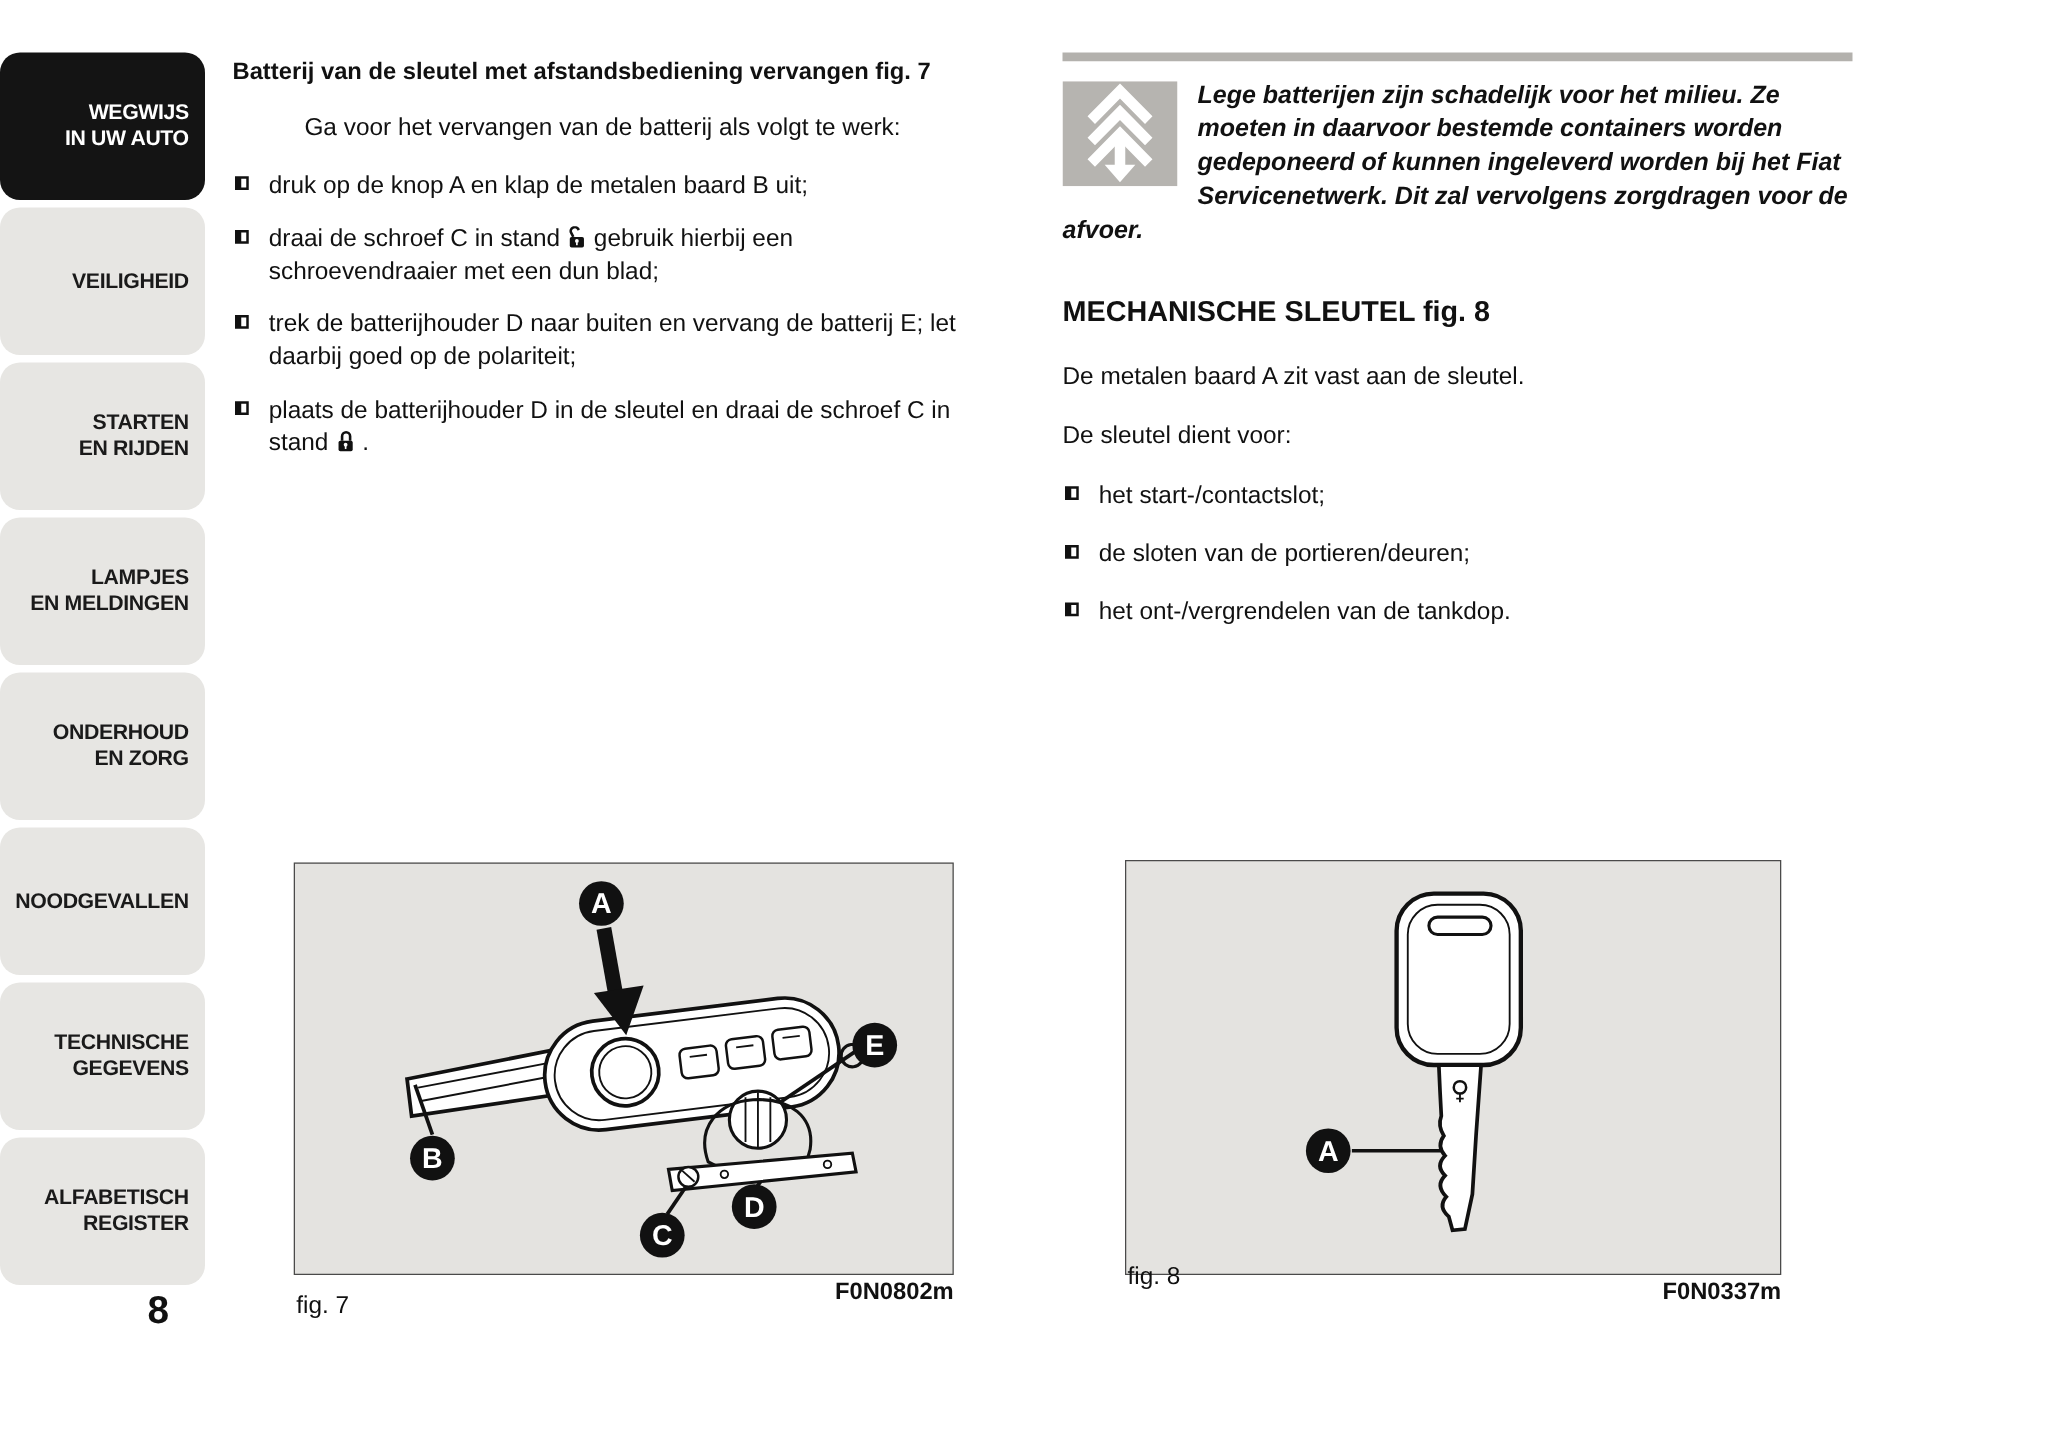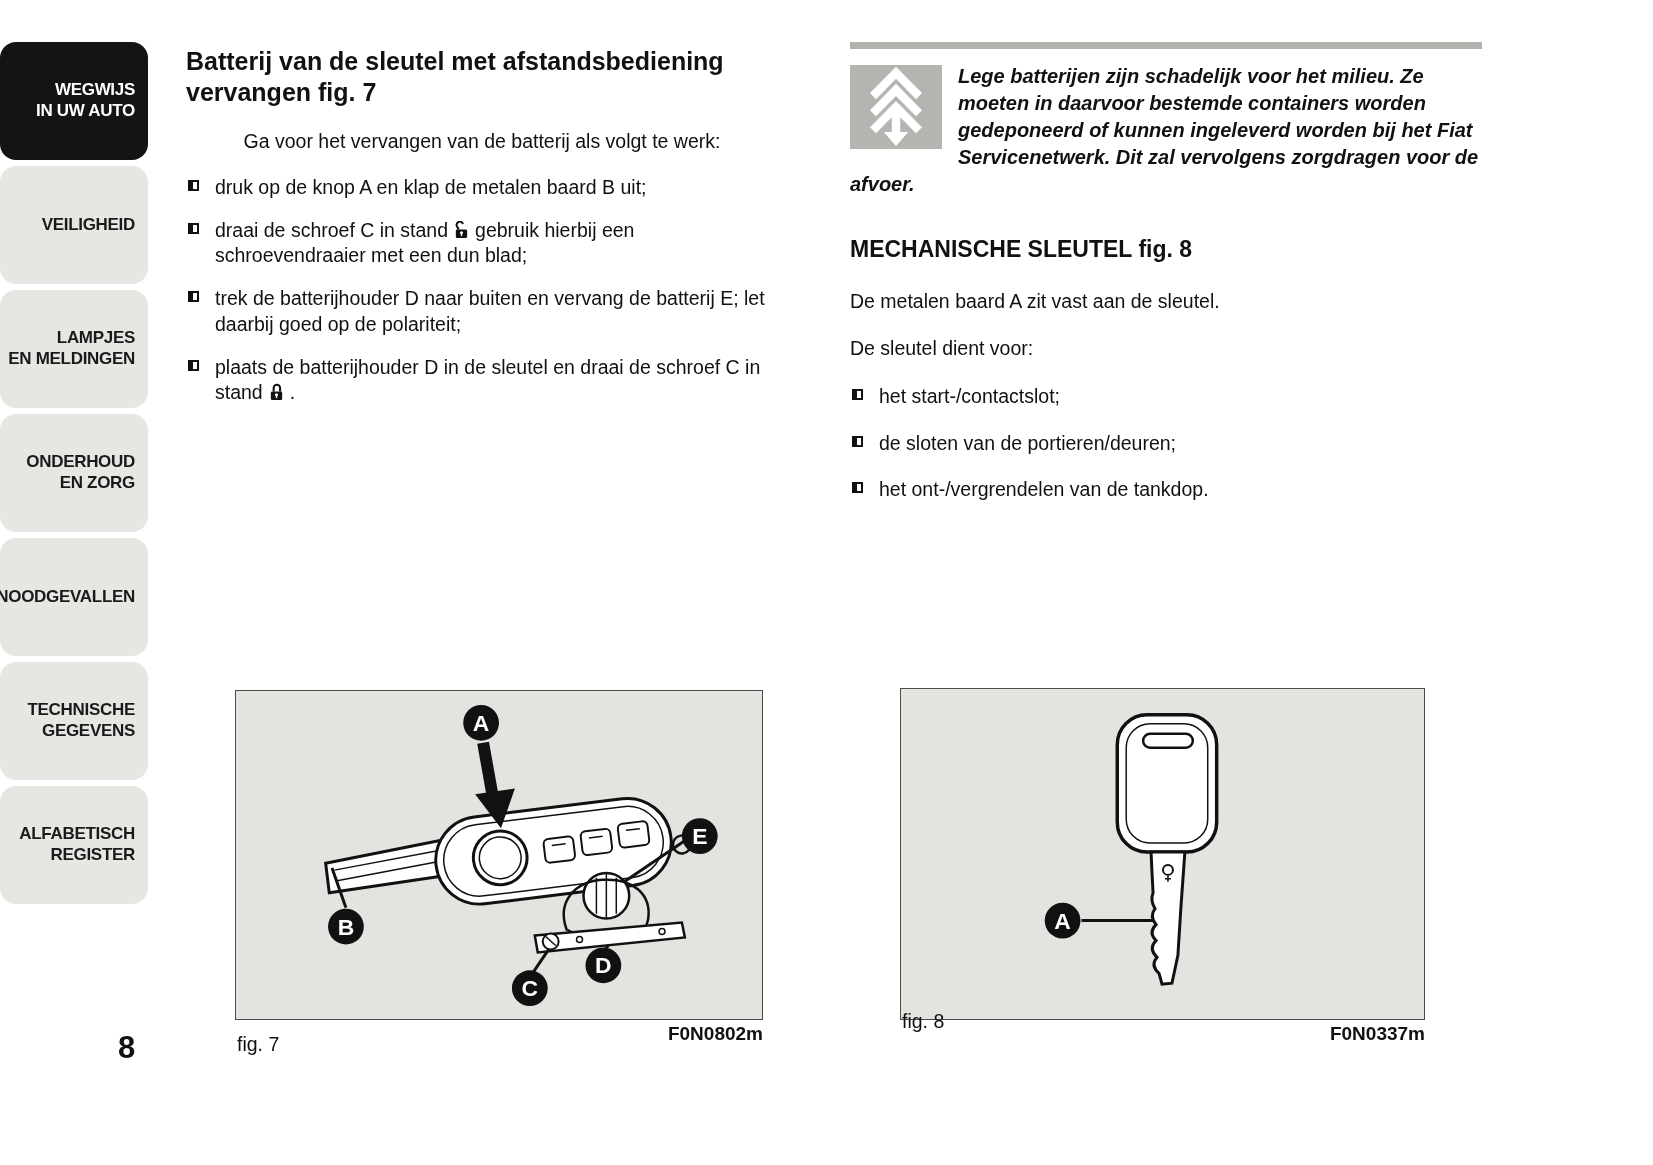--- a/index.html
+++ b/index.html
@@ -5,33 +5,33 @@
   * { box-sizing: border-box; }
   html,body { margin:0; padding:0; background:#ffffff; }
   .page {
     position:relative; width:1653px; height:1165px; background:#fff;
     font-family:"Liberation Sans", sans-serif; color:#111; overflow:hidden;
   }
 
   
   .sidebar { position:absolute; left:0; top:42px; width:164px; }
   .tab {
-    width:148px; height:118px; margin-bottom:6px;
+    width:164px; height:118px; margin-bottom:6px;
     background:#e7e6e3; border-radius:16px;
     display:flex; align-items:center; justify-content:flex-end;
     padding-right:13px; text-align:right;
     font-weight:bold; font-size:17px; line-height:1.22; letter-spacing:-0.3px;
     color:#1a1a1a; white-space:pre-line;
   }
   .tab.active { background:#141414; color:#ffffff; }
   .page-num { position:absolute; left:118px; top:1030px; font-size:31px; font-weight:bold; }
 
   
   .col-left { position:absolute; left:186px; top:46px; width:592px; font-size:19.5px; }
-  .doc-title { margin:0 0 20px 0; font-size:25px; font-weight:bold; line-height:1.25; }
+  .doc-title { margin:0 0 20px 0; font-size:19px; font-weight:bold; line-height:1.25; }
   .intro { margin:0 0 21px 0; line-height:1.3;text-align:center; }
   .steps { list-style:none; margin:0; padding:0; }
   .step { display:flex; margin-bottom:17px; line-height:1.32; }
   .bullet {
     flex:0 0 auto; width:11px; height:11px; margin:5px 16px 0 2px;
     border:2px solid #111; border-left-width:5px; background:#fff;
   }
   .padlock { display:inline-block; vertical-align:-3px; margin:0 5px; }
 
   
@@ -64,20 +64,22 @@
 </style>
 </head>
 <body>
 
 <div class="page">
 
   <div class="sidebar">
     <div class="tab active">WEGWIJS
 IN UW AUTO</div>
     <div class="tab">VEILIGHEID</div>
+    <div class="tab">STARTEN
+EN RIJDEN</div>
     <div class="tab">LAMPJES
 EN MELDINGEN</div>
     <div class="tab">ONDERHOUD
 EN ZORG</div>
     <div class="tab">NOODGEVALLEN</div>
     <div class="tab">TECHNISCHE
 GEGEVENS</div>
     <div class="tab">ALFABETISCH
 REGISTER</div>
   </div>

